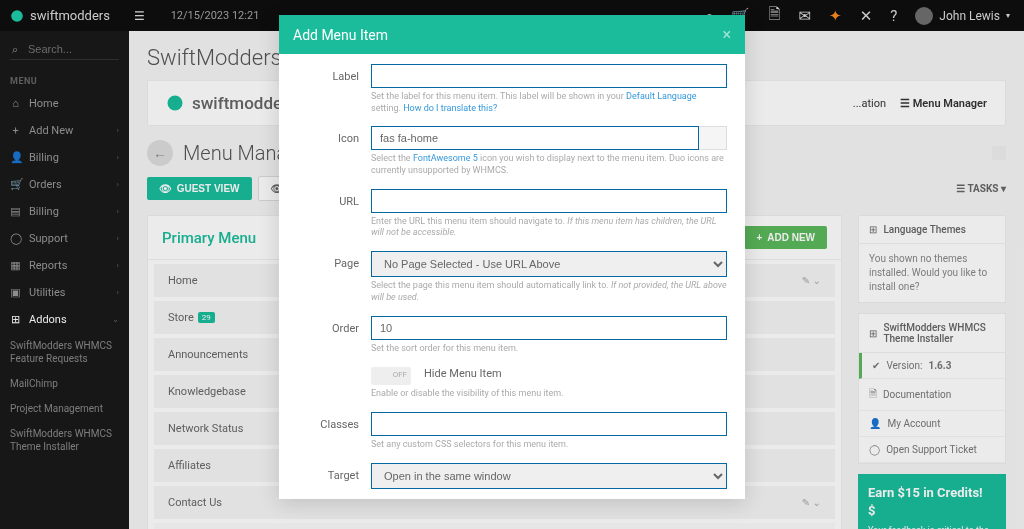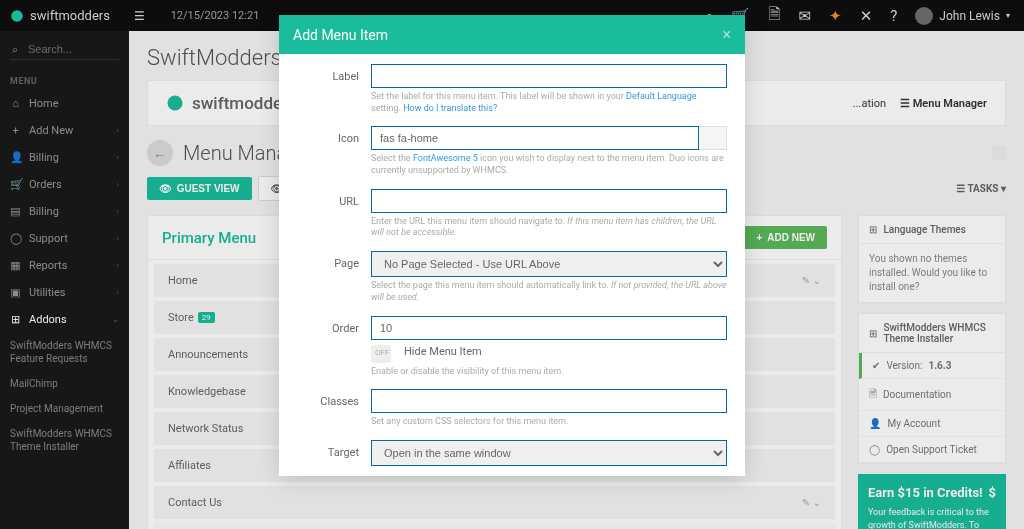--- a/index.html
+++ b/index.html
@@ -44,38 +44,38 @@
 .menu-row { padding: 10px 14px; background: #f5f5f5; margin: 4px 6px; font-size: 11px; color: #666; display: flex; align-items: center; }
 .menu-row .actions { margin-left: auto; display: flex; gap: 4px; color: #aaa; font-size: 10px; }
 .badge { background: #1abc9c; color: #fff; font-size: 8px; padding: 1px 4px; border-radius: 2px; margin-left: 4px; }
 .right-panel { width: 148px; display: flex; flex-direction: column; gap: 10px; font-size: 10px; }
 .card { background: #fff; border: 1px solid #eee; }
 .card-head { padding: 8px 10px; border-bottom: 1px solid #f0f0f0; color: #666; font-weight: 500; display: flex; align-items: center; gap: 6px; }
 .card-body { padding: 8px 10px; color: #888; line-height: 1.4; }
 .list-row { padding: 7px 10px; border-bottom: 1px solid #f5f5f5; color: #777; display: flex; gap: 6px; align-items: center; }
 .list-row.green { border-left: 3px solid #5cb85c; }
 .promo { background: #1abc9c; color: #fff; padding: 10px; font-size: 9px; line-height: 1.4; }
-.promo-title { font-size: 13px; font-weight: bold; margin-bottom: 4px; display: flex; justify-content: space-between; }
+.promo-title { font-size: 13px; font-weight: bold; margin-bottom: 4px; display: flex; justify-content: space-between; flex-direction: column; }
 
 .overlay { position: absolute; inset: 31px 0 0 0; background: rgba(0,0,0,0.08); display: flex; justify-content: center; align-items: flex-start; }
 .modal { width: 466px; background: #fff; margin-top: -16px; box-shadow: 0 4px 20px rgba(0,0,0,0.15); }
 .modal-head { background: #1abc9c; color: #fff; padding: 10px 14px; font-size: 14px; display: flex; align-items: center; }
 .modal-close { margin-left: auto; color: rgba(255,255,255,0.6); cursor: pointer; font-size: 16px; }
 .modal-body { padding: 10px 18px 6px; }
 .form-row { display: flex; align-items: flex-start; margin-bottom: 4px; }
 .form-label { width: 74px; text-align: right; padding: 6px 12px 0 0; font-size: 11px; color: #666; }
 .form-field { flex: 1; }
 .form-field input[type=text], .form-field select { width: 100%; padding: 5px 8px; border: 1px solid #0369a1; font-size: 11px; color: #666; outline: none; }
 .icon-input-group { display: flex; }
 .icon-input-group input { flex: 1; }
 .icon-preview { width: 28px; border: 1px solid #ddd; border-left: none; background: #f5f5f5; }
 .help { font-size: 9px; color: #aaa; margin: 3px 0 8px; line-height: 1.3; }
 .help .ital { font-style: italic; }
 .help a { color: #3498db; text-decoration: none; }
-.toggle { display: inline-block; width: 20px; height: 18px; background: #eee; border-radius: 2px; font-size: 8px; color: #aaa; text-align: right; padding: 3px 4px; margin-right: 10px; }
+.toggle { display: inline-block; width: 40px; height: 18px; background: #eee; border-radius: 2px; font-size: 8px; color: #aaa; text-align: right; padding: 3px 4px; margin-right: 10px; }
 .toggle-label { font-size: 11px; color: #666; }
 .ico { display: inline-block; width: 11px; text-align: center; }
 </style>
 </head>
 <body>
 
 <div class="topbar">
   <div class="logo">
     <svg viewBox="0 0 24 24" fill="#1abc9c">
         <circle cx="12" cy="12" r="10"></circle>
@@ -270,20 +270,21 @@
         <div class="form-label">Page</div>
         <div class="form-field">
           <select><option>No Page Selected - Use URL Above</option></select>
           <div class="help"><span>Select the page this menu item should automatically link to.</span> <span class="ital">If not provided, the URL above will be used.</span></div>
         </div>
       </div>
       <div class="form-row">
         <div class="form-label">Order</div>
         <div class="form-field">
           <input type="text" value="10" style="">
+          <div class="help">Set the sort order for this menu item.</div>
         </div>
       </div>
       <div class="form-row">
         <div class="form-label"></div>
         <div class="form-field">
           <span class="toggle">OFF</span>
           <span class="toggle-label">Hide Menu Item</span>
           <div class="help">Enable or disable the visibility of this menu item.</div>
         </div>
       </div>

